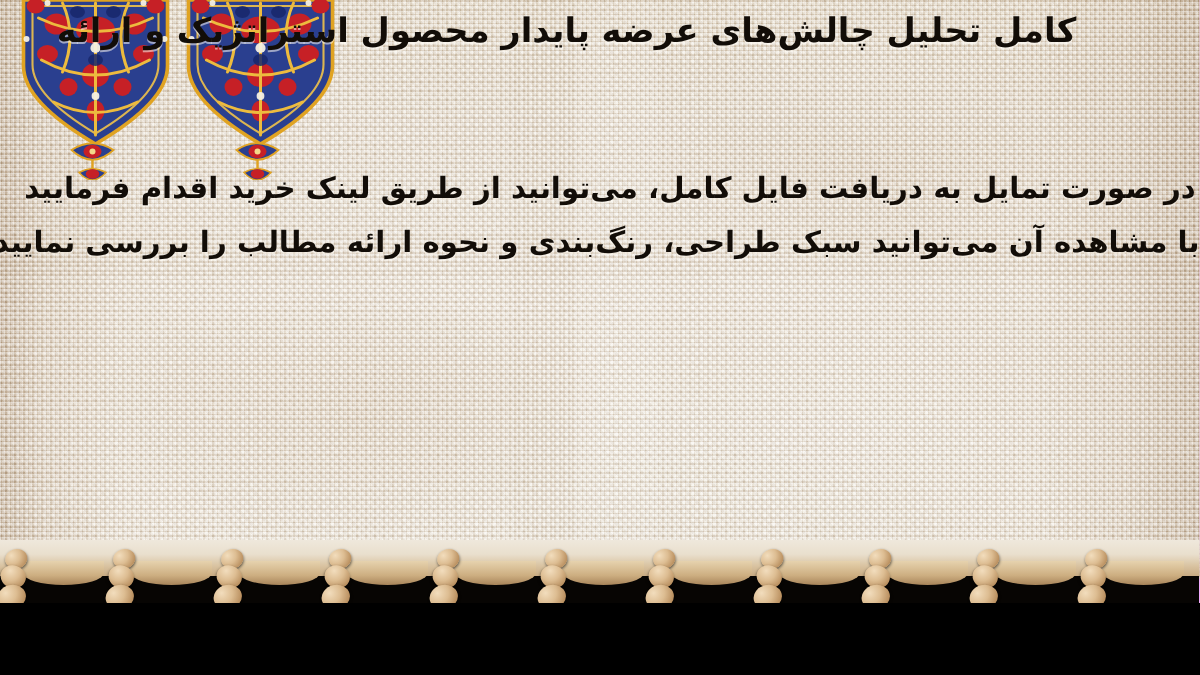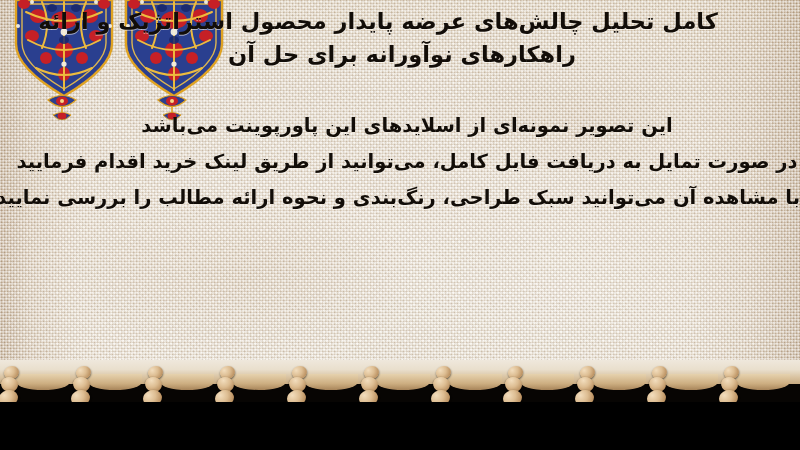--- a/index.html
+++ b/index.html
@@ -272,25 +272,23 @@
         <use href="#medallion" x="122" y="34"></use>
         <use href="#pendant" x="158" y="100"></use>
       </g>
     </svg>
   </div>
 
   <div class="text-layer">
 
     <div class="title-block">
       <div class="title-line l1">کامل تحلیل چالش‌های عرضه پایدار محصول استراتژیک و ارائه</div>
-      <div class="title-line l2">راهکارهای نوآورانه برای حل آن</div>
     </div>
 
     <div class="body-block">
-      <div class="body-line">این تصویر نمونه‌ای از اسلایدهای این پاورپوینت می‌باشد</div>
       <div class="body-line">در صورت تمایل به دریافت فایل کامل، می‌توانید از طریق لینک خرید اقدام فرمایید</div>
       <div class="body-line">با مشاهده آن می‌توانید سبک طراحی، رنگ‌بندی و نحوه ارائه مطالب را بررسی نمایید</div>
     </div>
 
   </div>
 
   <div class="fringe-zone">
     <div class="fringe-black"></div>
     <div class="selvedge"></div>
     <div class="cord-row" id="cord-row">

